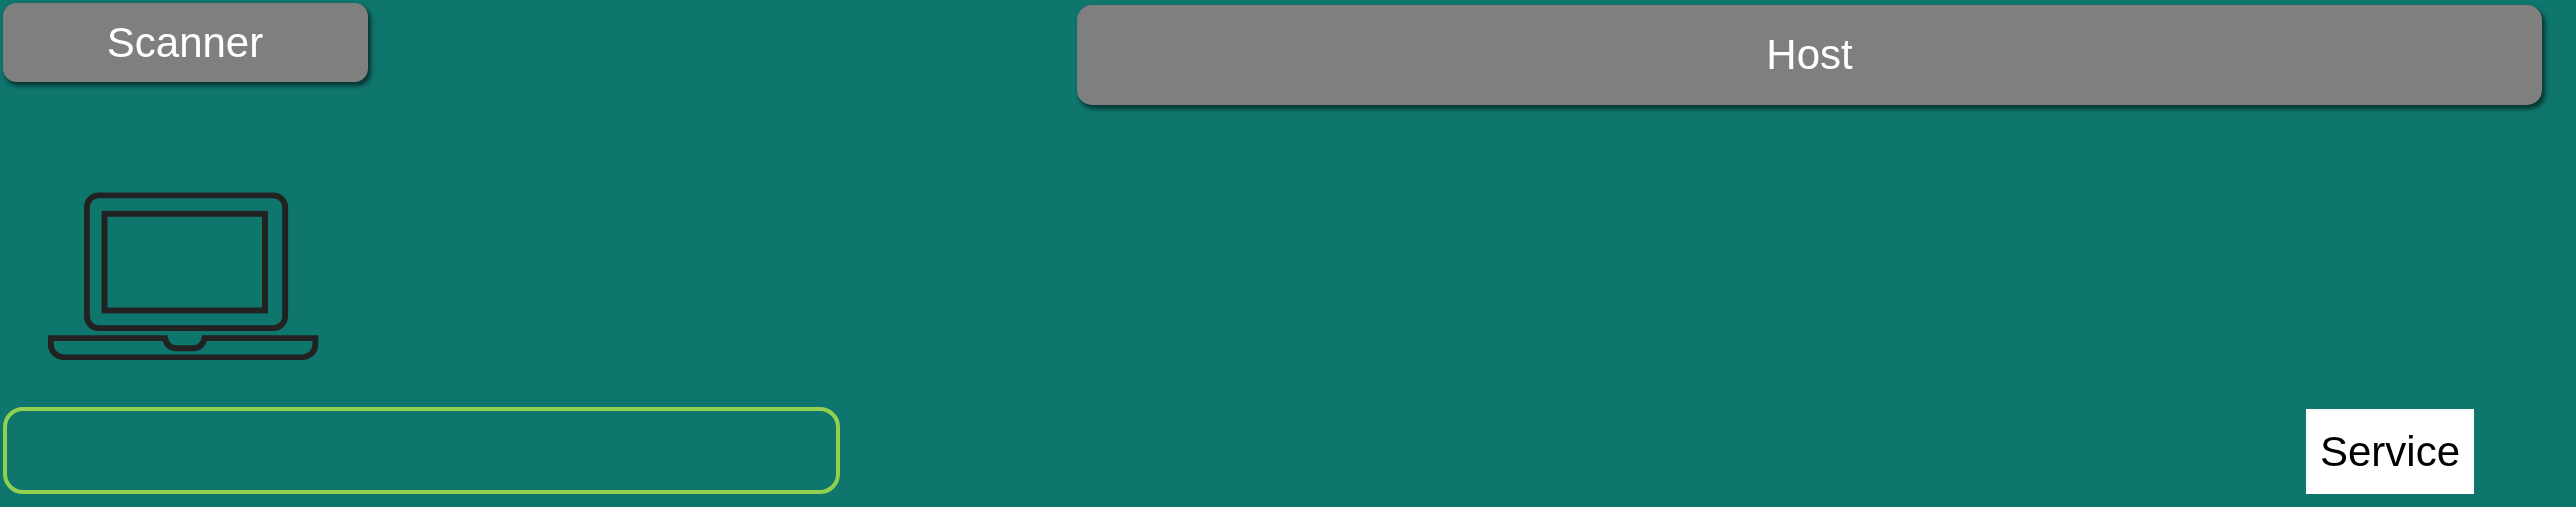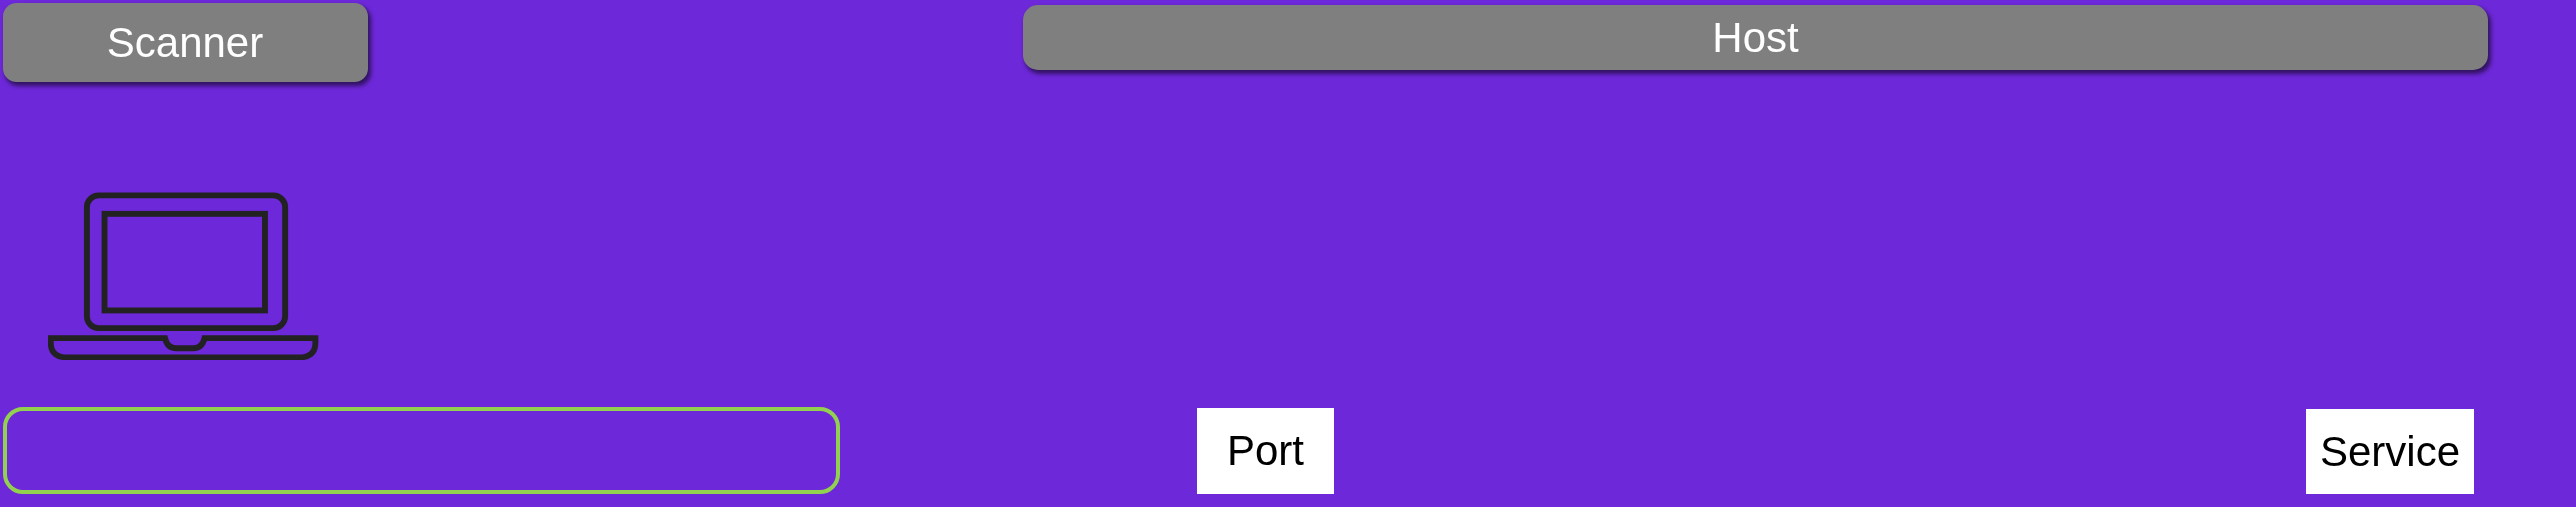--- a/index.html
+++ b/index.html
@@ -1,34 +1,34 @@
 <!DOCTYPE html>
 <html style="font-size:13.5px"><head>
 <meta charset="utf-8">
 <style>
   html,body{margin:0;padding:0;background:#000;}
   .stage{
     position:relative;
     width:2576px;height:507px;
-    background:#6d28d9;
+    background:#0f766e;
     overflow:hidden;
     font-family:"Liberation Sans", sans-serif;
   }
   
   .pill{
     position:absolute;
     background:#7F7F7F;
     color:#FFFFFF;
     display:flex;align-items:center;justify-content:center;
     font-size:42px;
     border-radius:15px;
     box-shadow:2.5px 3.4px 4.2px rgba(0,0,0,0.55);
   }
   .pill.scanner{left:2.5px;top:3.4px;width:365px;height:79px;border-radius:13.5px;}
-  .pill.host{left:1023px;top:5px;width:1465px;height:65px;}
+  .pill.host{left:1077px;top:5px;width:1465px;height:100px;}
   
   .wlabel{
     position:absolute;
     background:#FFFFFF;
     color:#000000;
     display:flex;align-items:center;justify-content:center;
     font-size:42px;
     overflow:hidden;
   }
   .wlabel.connection{left:986px;top:150px;width:542px;height:83px;font-size:39px;}
@@ -67,22 +67,19 @@
     <g fill="none" stroke="#222222" stroke-width="7">
       <rect x="46" y="4" width="236" height="158" rx="14"></rect>
       <rect x="67" y="26" width="191" height="115"></rect>
       <path d="M3,174 H139 C141,183 146,186 152,186 H173 C179,186 184,183 186,174 H318 V180 C318,192 310,197 298,197 H23 C11,197 3,192 3,180 Z"></path>
     </g>
   </svg>
 
 
   <div class="highlight"></div>
 
-  <div class="wlabel port">
-    <span class="txt">Port</span>
-  </div>
 
   <div class="wlabel service">
     <span class="txt">Service</span>
   </div>
 
 </div>
 
 
 </body></html>

